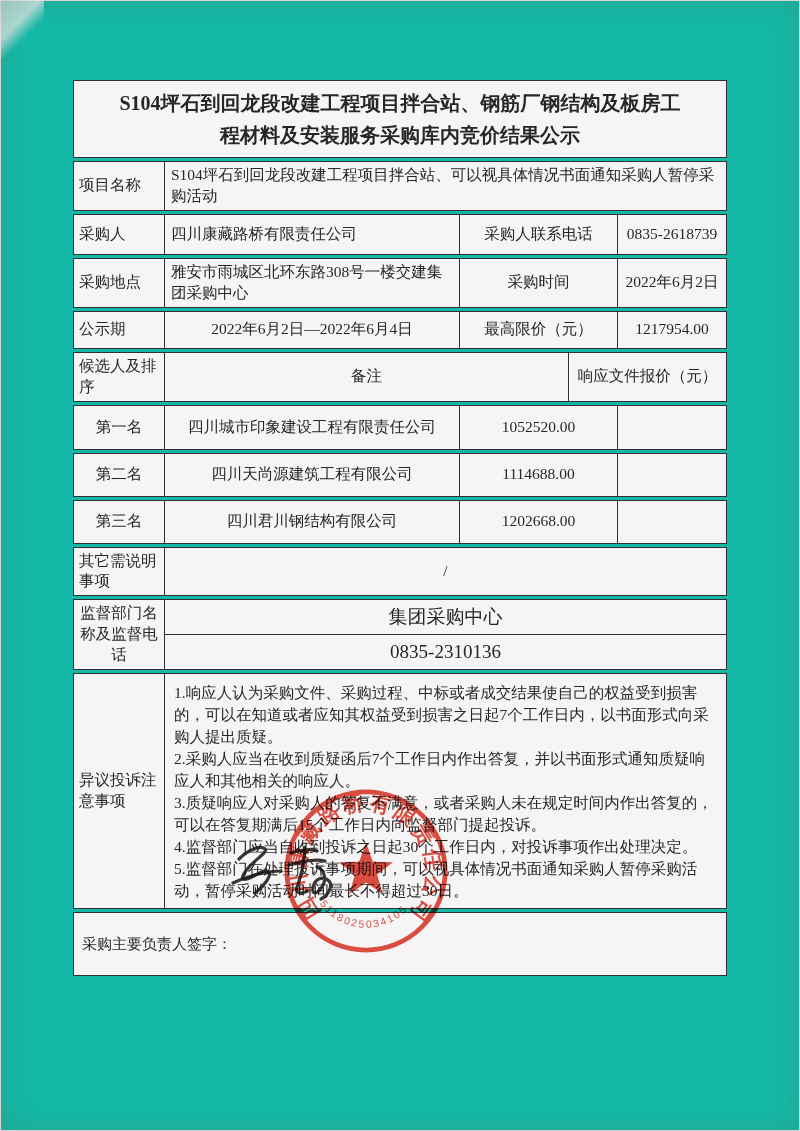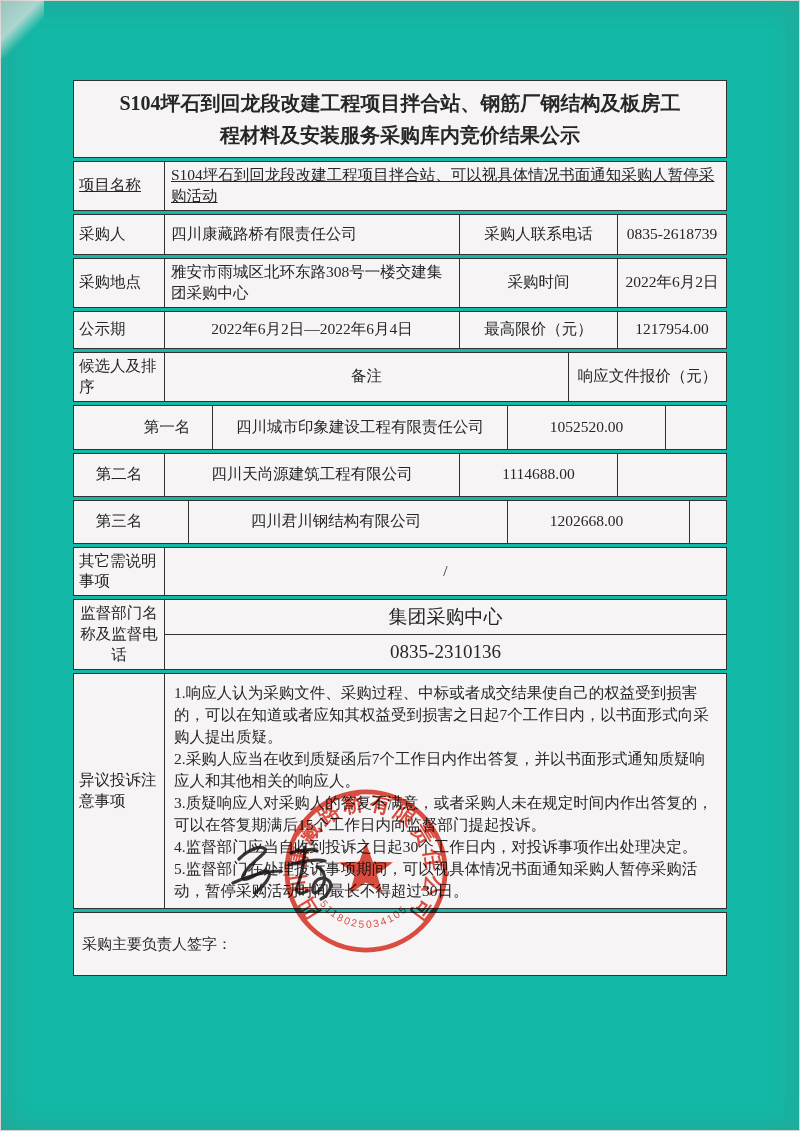--- a/index.html
+++ b/index.html
@@ -45,28 +45,28 @@
   .c4 { flex:1 1 auto; }
   .left { justify-content:flex-start; text-align:left; }
 
   .title-row { min-height:76px; }
   .title-cell {
     flex:1; display:flex; align-items:center; justify-content:center;
     font-weight:bold; font-size:20px; line-height:1.6; text-align:center;
     padding: 6px 36px;
   }
 
-  .r-project   { min-height:40px;text-decoration:underline; }
+  .r-project   { min-height:40px; }
   .r-buyer     { min-height:41px; }
   .r-location  { min-height:45px; }
   .r-publicity { min-height:38px; }
   .r-candhead  { min-height:42px; }
-  .r-cand1 { min-height:45px;padding-left:48px; }
+  .r-cand1 { min-height:45px; }
   .r-cand2 { min-height:44px; }
-  .r-cand3 { min-height:44px;gap:24px; }
+  .r-cand3 { min-height:44px; }
   .r-other { min-height:37px; }
   .r-supervision { min-height:70px; }
   .r-objection { min-height:186px; }
   .r-signature { min-height:64px; }
 
   .stack { flex:1 1 auto; display:flex; flex-direction:column; }
   .stack .half {
     flex:1; display:flex; align-items:center; justify-content:center;
     font-size:19px;
   }

